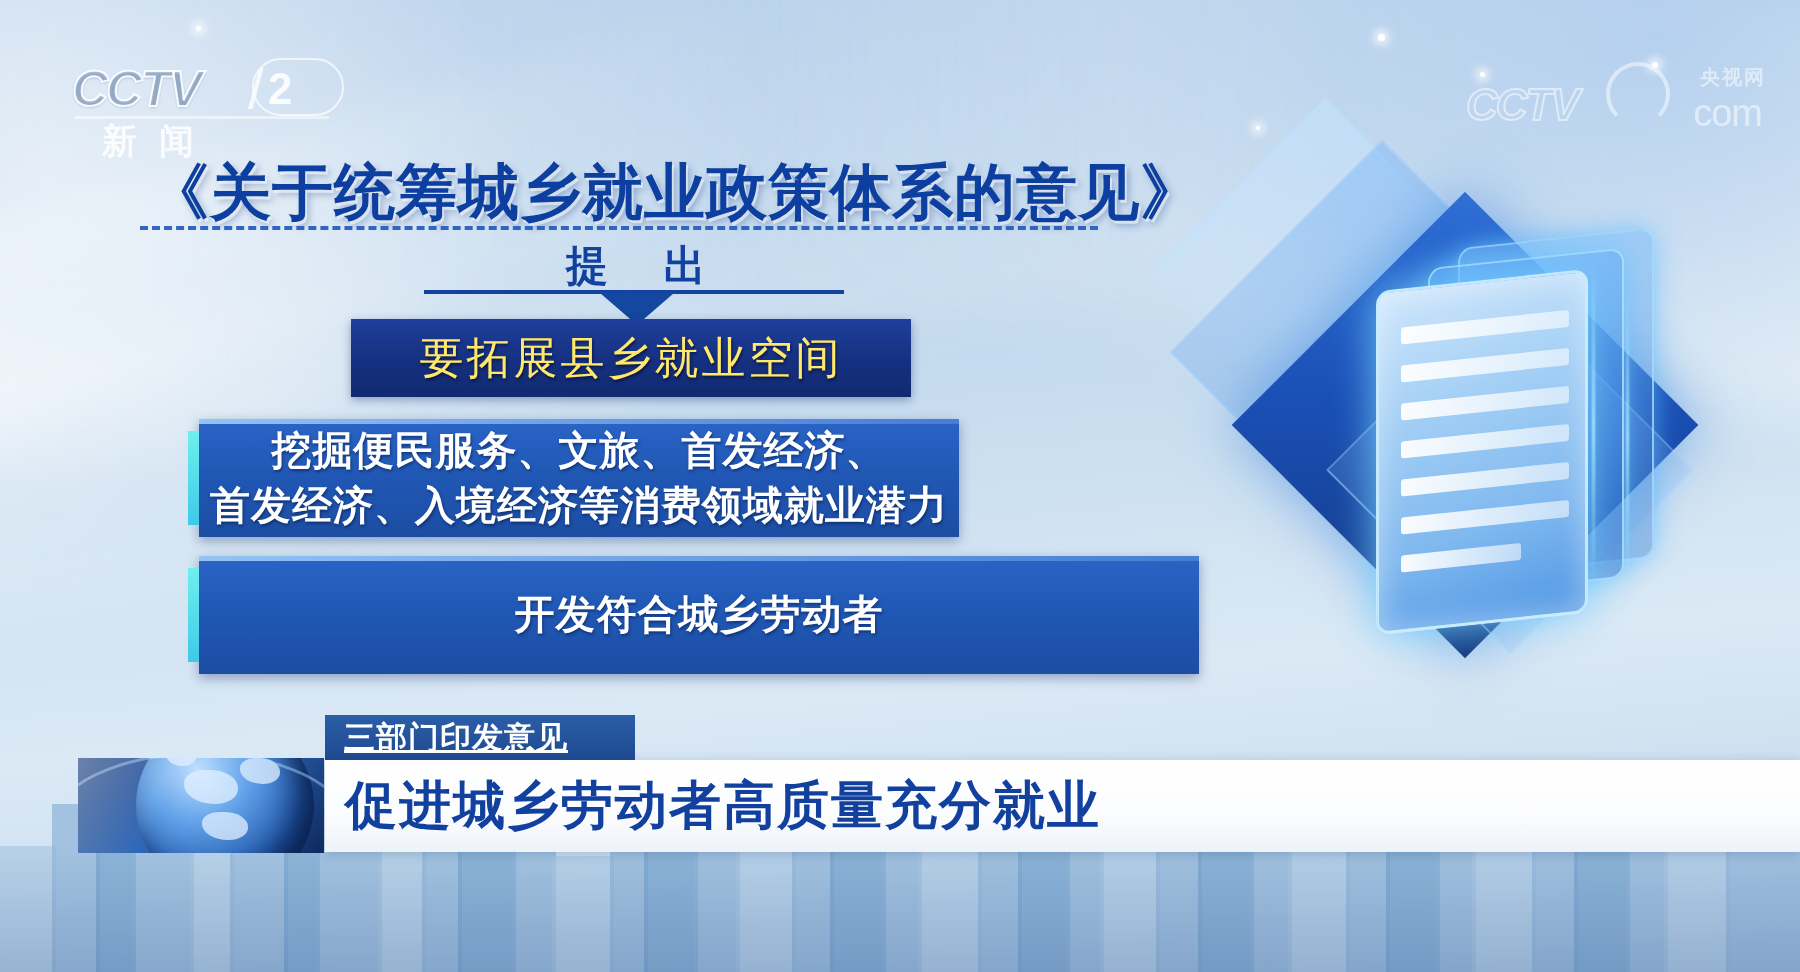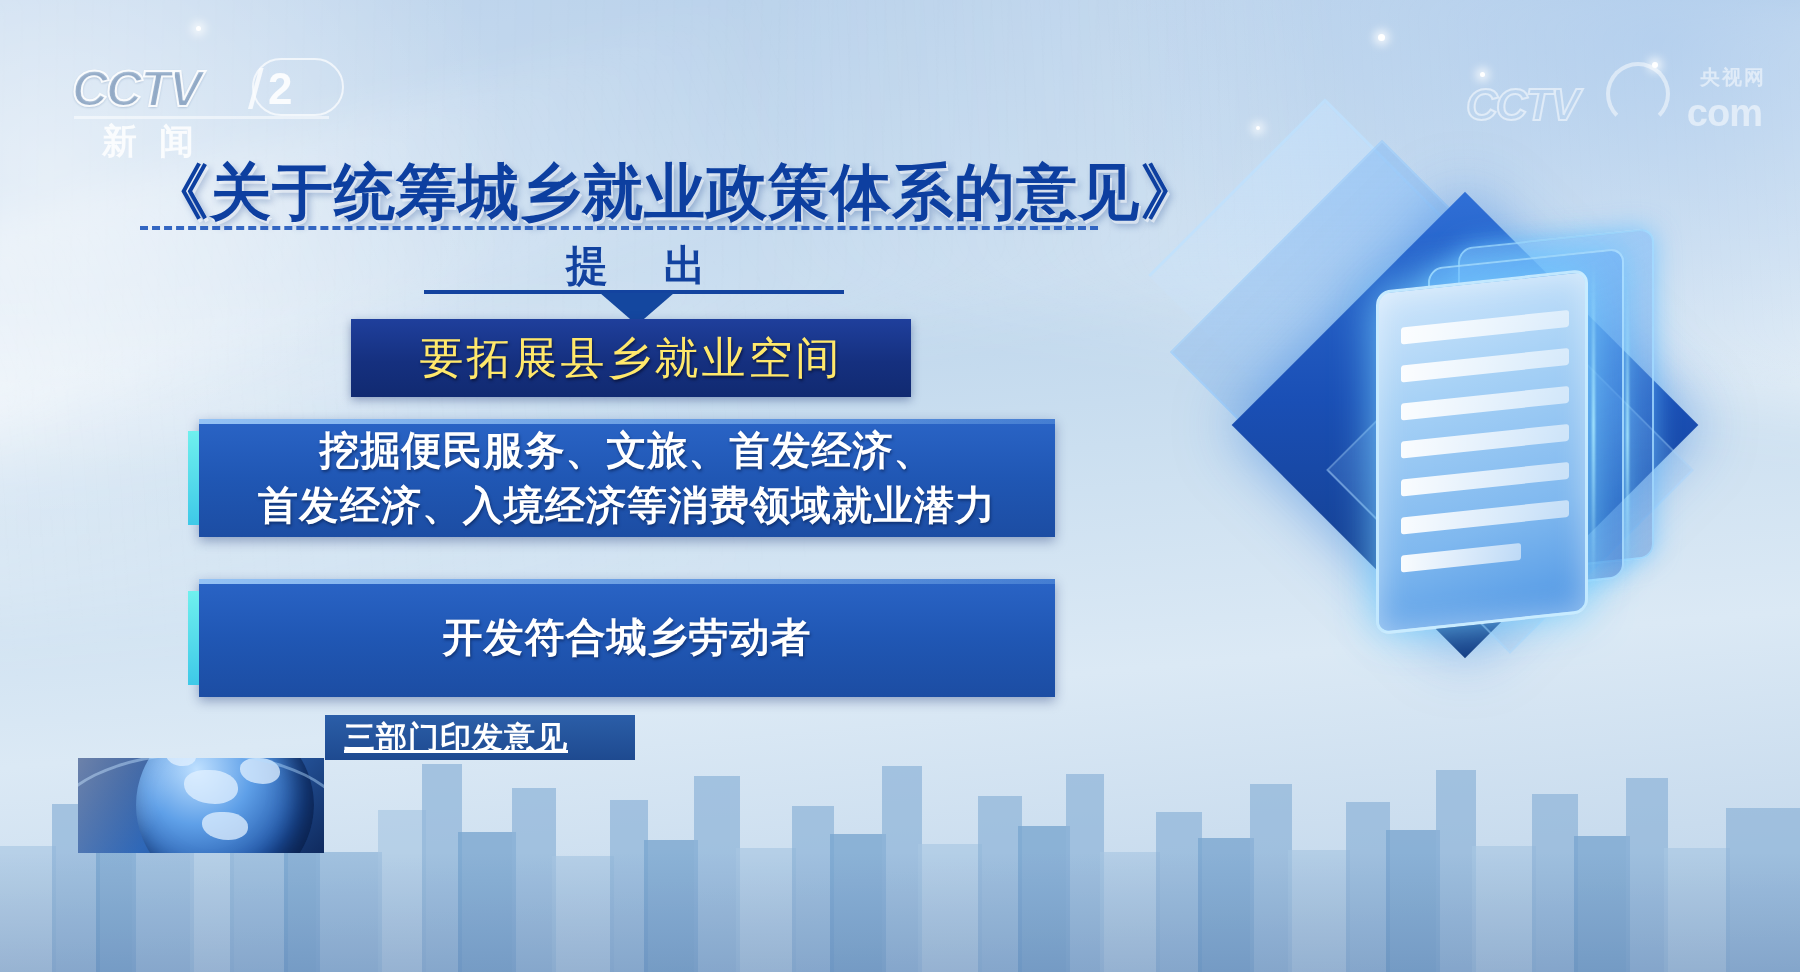--- a/index.html
+++ b/index.html
@@ -91,21 +91,21 @@
                     background:rgba(255,255,255,.55); }
 
   
   #watermark { position:absolute; right:34px; top:58px; width:300px; height:78px; opacity:.55; }
   #wm-cctv { position:absolute; left:0; top:22px; font-size:44px; font-style:italic; font-weight:bold;
              -webkit-text-stroke:2px rgba(255,255,255,.95); color:transparent; letter-spacing:-2px; }
   #wm-ring { position:absolute; left:140px; top:4px; width:64px; height:64px; border-radius:50%;
              border:4px solid rgba(255,255,255,.9); border-bottom-color:transparent; }
   #wm-cn { position:absolute; right:0; top:6px; font-size:20px; font-weight:bold;
            color:rgba(255,255,255,.95); letter-spacing:2px; }
-  #wm-com { position:absolute; right:4px; top:34px; font-size:38px; font-weight:bold;
+  #wm-com { position:absolute; right:4px; top:34px; font-size:38px; font-weight:normal;
             color:rgba(255,255,255,.95); letter-spacing:-1px;margin-left:48px; }
 
   
   #content { position:absolute; left:0; top:0; width:1180px; }
 
   #doc-title { position:absolute; left:148px; top:152px; width:980px;
                font-size:61px; font-weight:bold; letter-spacing:1px; white-space:nowrap;
                color:#0d3fa0; text-shadow:2px 3px 0 rgba(255,255,255,.55), 4px 5px 7px rgba(30,70,140,.35); }
   #doc-underline { position:absolute; left:140px; top:226px; width:958px; height:0;
                    border-top:4px dashed #2a5fc0; opacity:.95; }
@@ -126,22 +126,22 @@
   #banner-1 .txt { font-size:44px; font-weight:normal; letter-spacing:3px; color:#ffe86b;
                    text-shadow:1px 2px 3px rgba(0,0,20,.55); }
 
   .banner-blue { background:linear-gradient(180deg,#2a64c6 0%,#2057b4 50%,#1c4da3 100%);
                  box-shadow:0 4px 11px rgba(20,45,110,.38); }
   .banner-blue::before { content:""; position:absolute; left:0; top:0; right:0; height:5px;
                  background:linear-gradient(90deg,rgba(160,205,250,.9),rgba(120,175,235,.35)); }
   .accent { position:absolute; left:-11px; top:12px; width:11px; bottom:12px;
             background:linear-gradient(180deg,#6ff0ee,#3ec9e8); }
 
-  #banner-2 { left:199px; top:419px; width:856px; height:118px; }
-  #banner-3 { left:199px; top:579px; width:856px; height:118px;text-align:center; }
+  #banner-2 { left:199px; top:419px; width:760px; height:118px; }
+  #banner-3 { left:199px; top:556px; width:1000px; height:118px;text-align:center; }
   .banner-blue .txt { font-size:40px; font-weight:bold; line-height:1.38; color:#ffffff;
                       letter-spacing:1px; text-shadow:1px 2px 3px rgba(0,20,60,.5); }
 
   
   #lt-kicker { position:absolute; left:325px; top:715px; width:310px; height:45px;
                background:linear-gradient(180deg,#2b5ea8 0%,#1e4a90 100%);
                display:flex; align-items:center; padding-left:19px; }
   #lt-kicker .txt { font-size:31px; font-weight:bold; color:#fff; letter-spacing:1px;text-decoration:underline; }
   #lt-bar { position:absolute; left:325px; top:760px; width:1475px; height:92px;
             background:linear-gradient(180deg,#ffffff 0%,#fbfcfe 60%,#eef3f9 100%);
@@ -296,14 +296,17 @@
       <div class="globe-cont" style="left:66px;top:96px;width:46px;height:28px;"></div>
       <div class="globe-cont" style="left:30px;top:30px;width:30px;height:20px;"></div>
     </div>
     <div class="globe-arc"></div>
     <div class="globe-flare"></div>
   </div>
 
   <div id="lt-kicker">
     <span class="txt">三部门印发意见</span>
   </div>
+  <div id="lt-bar">
+    <span class="txt">促进城乡劳动者高质量充分就业</span>
+  </div>
 
 </div>
 
 </body></html>

